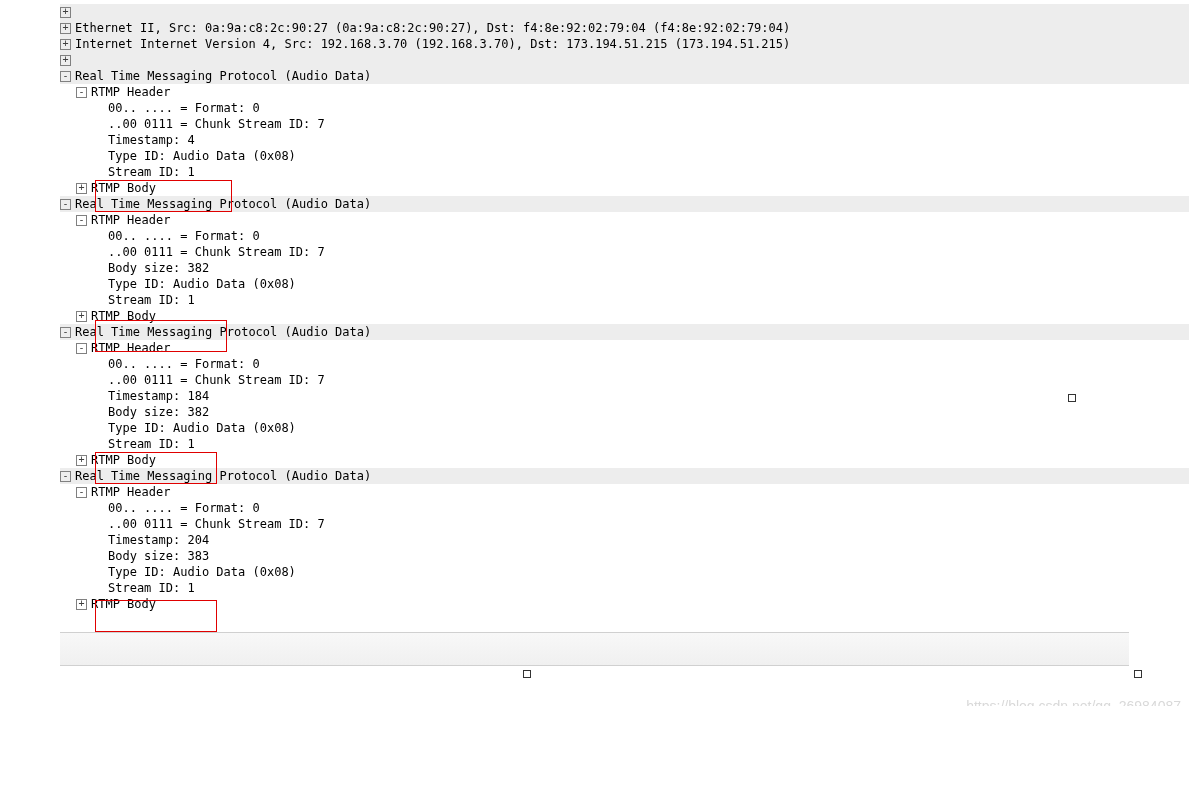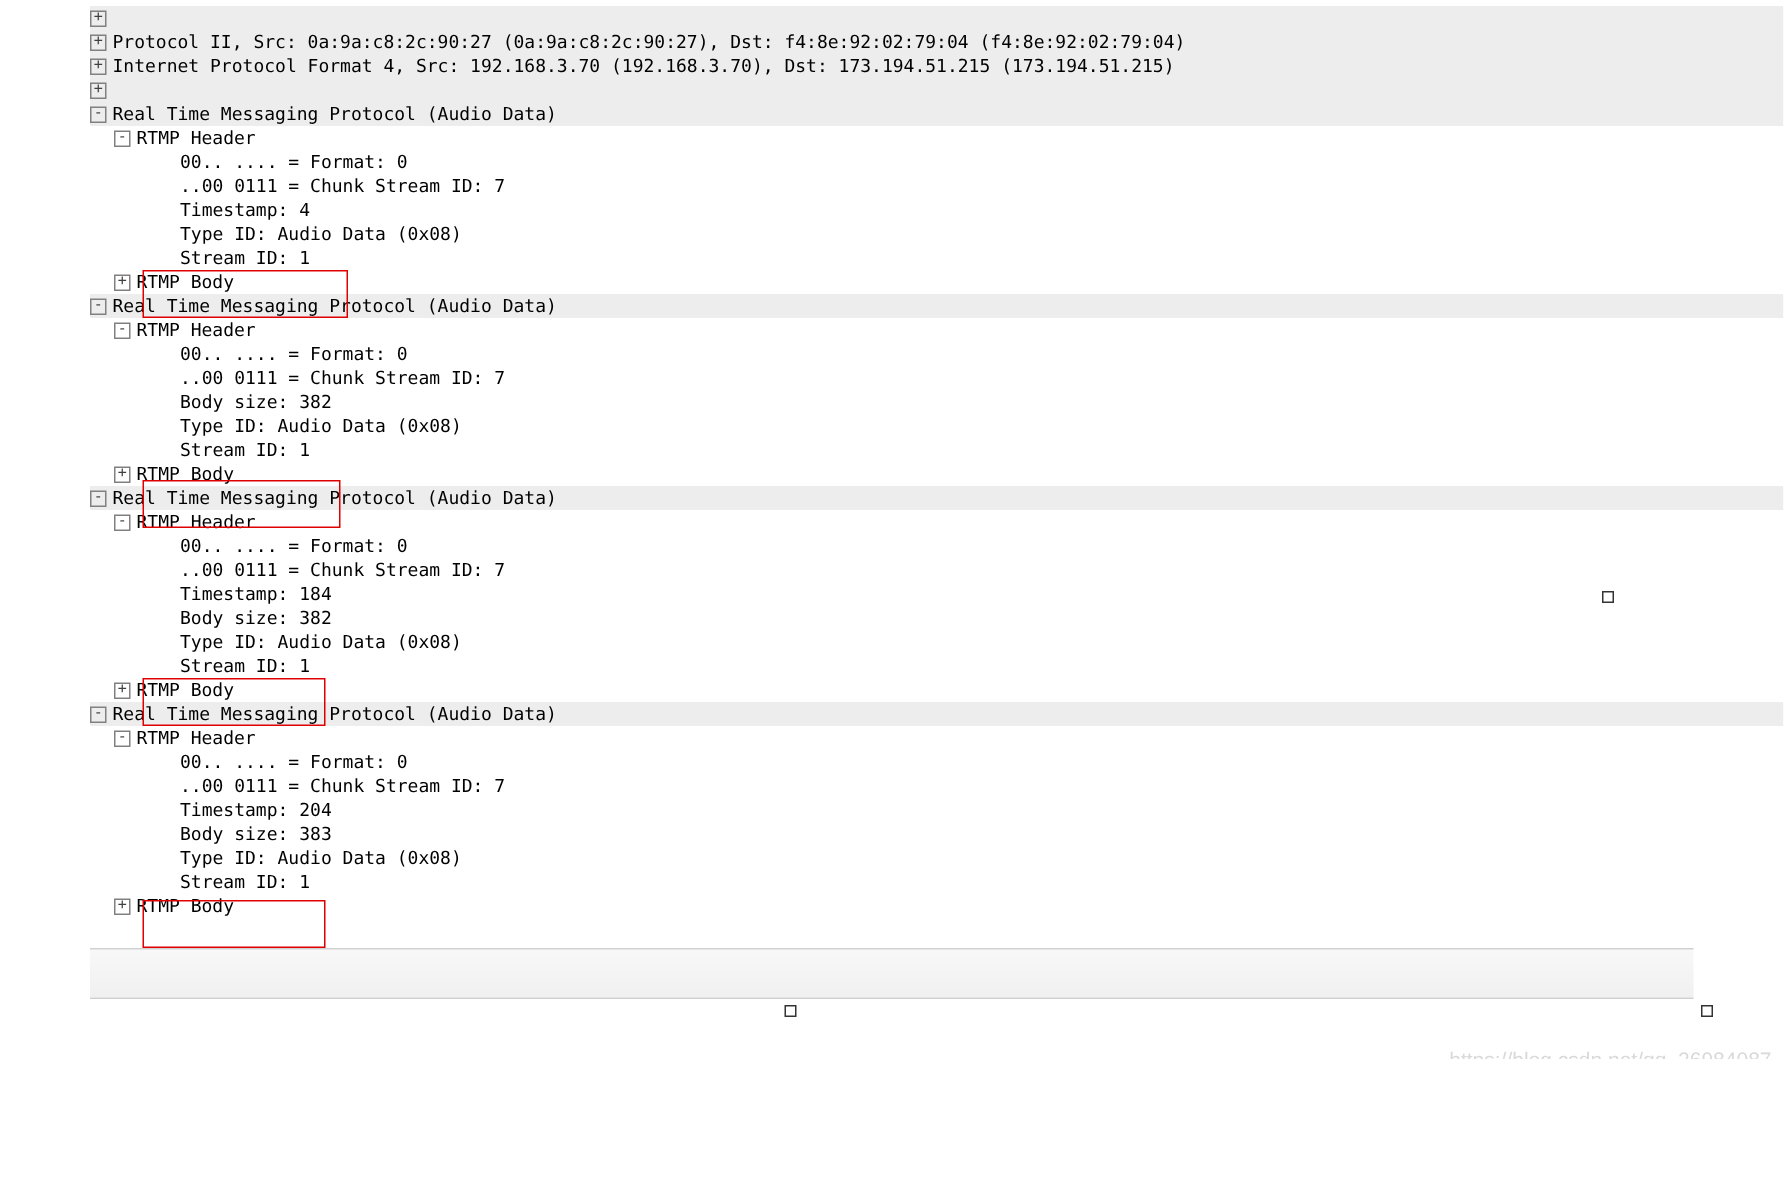--- a/index.html
+++ b/index.html
@@ -2,41 +2,41 @@
 <html><head>
 <meta charset="utf-8">
 <style>
   html,body{margin:0;padding:0;background:#fff;font-family:"DejaVu Sans Mono","Menlo","Consolas",monospace;font-size:12px;color:#000;width:1189px;}
   .container{padding:4px 0 0 60px;width:1129px;position:relative;}
   .row{white-space:pre;line-height:16px;height:16px;display:flex;align-items:center;}
   .gray{background:#ededed;}
   .twisty{display:inline-block;width:9px;height:9px;border:1px solid #808080;color:#404040;font-size:10px;line-height:7px;text-align:center;margin-right:4px;font-family:monospace;user-select:none;}
   .ind0{margin-left:0px;}
   .ind1{margin-left:16px;}
-  .ind3{margin-left:60px;align-items:flex-end;}
+  .ind3{margin-left:48px;align-items:flex-end;}
   .redbox{position:absolute;border:1px solid #e00000;pointer-events:none;}
   .bottom-bar{margin:20px 60px 0 60px;height:32px;border-top:1px solid #d0d0d0;border-bottom:1px solid #d0d0d0;background:linear-gradient(#f8f8f8,#f0f0f0);}
   .footer-watermark{position:absolute;right:8px;bottom:-8px;color:#d9d9d9;font-family:Arial,sans-serif;font-size:14px;}
   .small-sq{position:absolute;width:6px;height:6px;border:1px solid #333;}
 </style>
 </head>
 <body>
 
 <div class="container">
 
   <div class="row gray ind0">
     <span class="twisty">+</span>
   </div>
   <div class="row gray ind0">
     <span class="twisty">+</span>
-    <span>Protocol II, Src: 0a:9a:c8:2c:90:27 (0a:9a:c8:2c:90:27), Dst: f4:8e:92:02:79:04 (f4:8e:92:02:79:04)</span>
+    <span>Ethernet II, Src: 0a:9a:c8:2c:90:27 (0a:9a:c8:2c:90:27), Dst: f4:8e:92:02:79:04 (f4:8e:92:02:79:04)</span>
   </div>
   <div class="row gray ind0">
     <span class="twisty">+</span>
-    <span>Internet Protocol Format 4, Src: 192.168.3.70 (192.168.3.70), Dst: 173.194.51.215 (173.194.51.215)</span>
+    <span>Internet Internet Version 4, Src: 192.168.3.70 (192.168.3.70), Dst: 173.194.51.215 (173.194.51.215)</span>
   </div>
   <div class="row gray ind0">
     <span class="twisty">+</span>
   </div>
 
   <div class="row gray ind0">
     <span class="twisty">-</span>
     <span>Real Time Messaging Protocol (Audio Data)</span>
   </div>
   <div class="row ind1">

